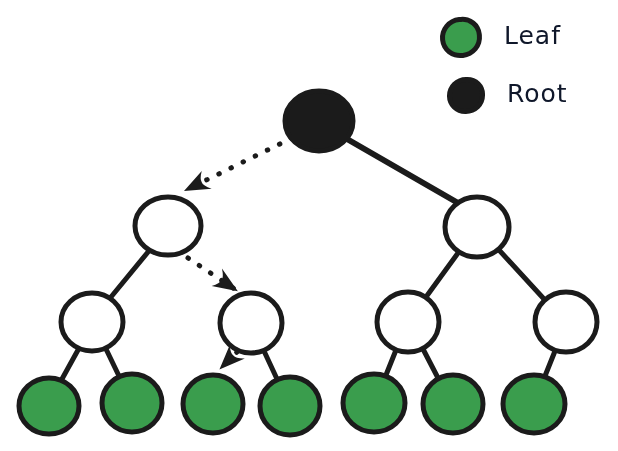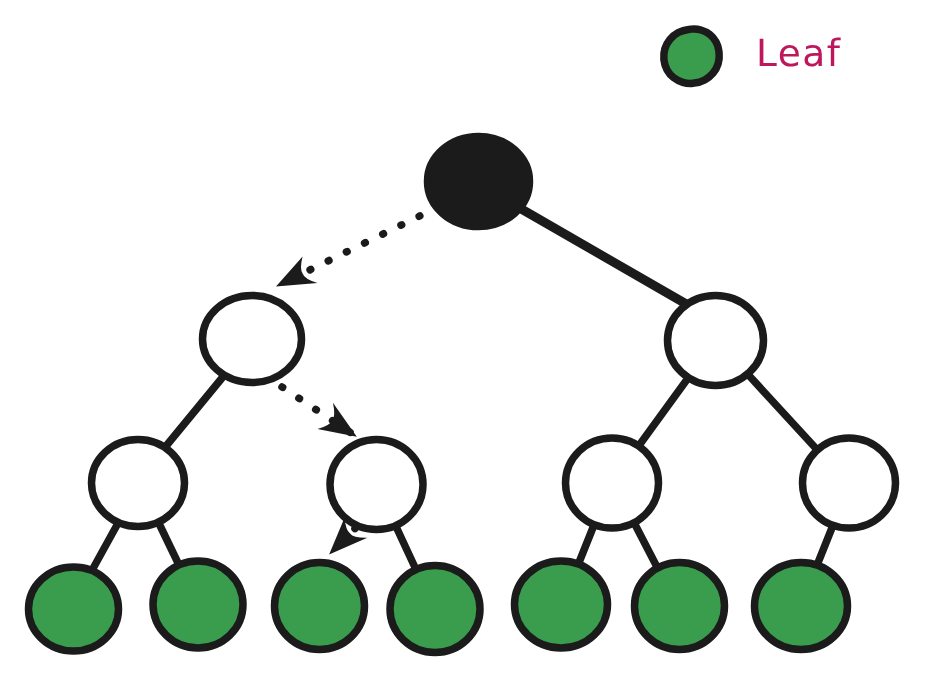--- a/index.html
+++ b/index.html
@@ -45,21 +45,21 @@
     height: 41px;
     transform: rotate(-6deg);
   }
   .swatch-root {
     width: 38px;
     height: 37px;
   }
   .legend-label {
     font-size: 25px;
     letter-spacing: 1px;
-    color: #be185d;
+    color: #0f172a;
     line-height: 1;
     padding-bottom: 4px;
   }
 </style>
 </head>
 <body>
 
 <div class="stage">
 
   <svg class="stage-svg" width="618" height="451" viewBox="0 0 618 451" xmlns="http://www.w3.org/2000/svg">
@@ -99,15 +99,19 @@
         <ellipse cx="453" cy="404" rx="30" ry="29" fill="#3a9d4d" stroke="#1b1b1b" stroke-width="5"></ellipse>
         <ellipse cx="534" cy="404" rx="31" ry="29" fill="#3a9d4d" stroke="#1b1b1b" stroke-width="5"></ellipse>
       </g>
   </svg>
 
   <div class="legend">
     <div class="legend-row">
       <span class="swatch swatch-leaf" style="background: rgb(58, 157, 77); border-color: rgb(27, 27, 27);"></span>
       <span class="legend-label">Leaf</span>
     </div>
+    <div class="legend-row row-root">
+      <span class="swatch swatch-root" style="background: rgb(27, 27, 27); border-color: rgb(27, 27, 27);"></span>
+      <span class="legend-label">Root</span>
+    </div>
   </div>
 
 </div>
 
 </body></html>

